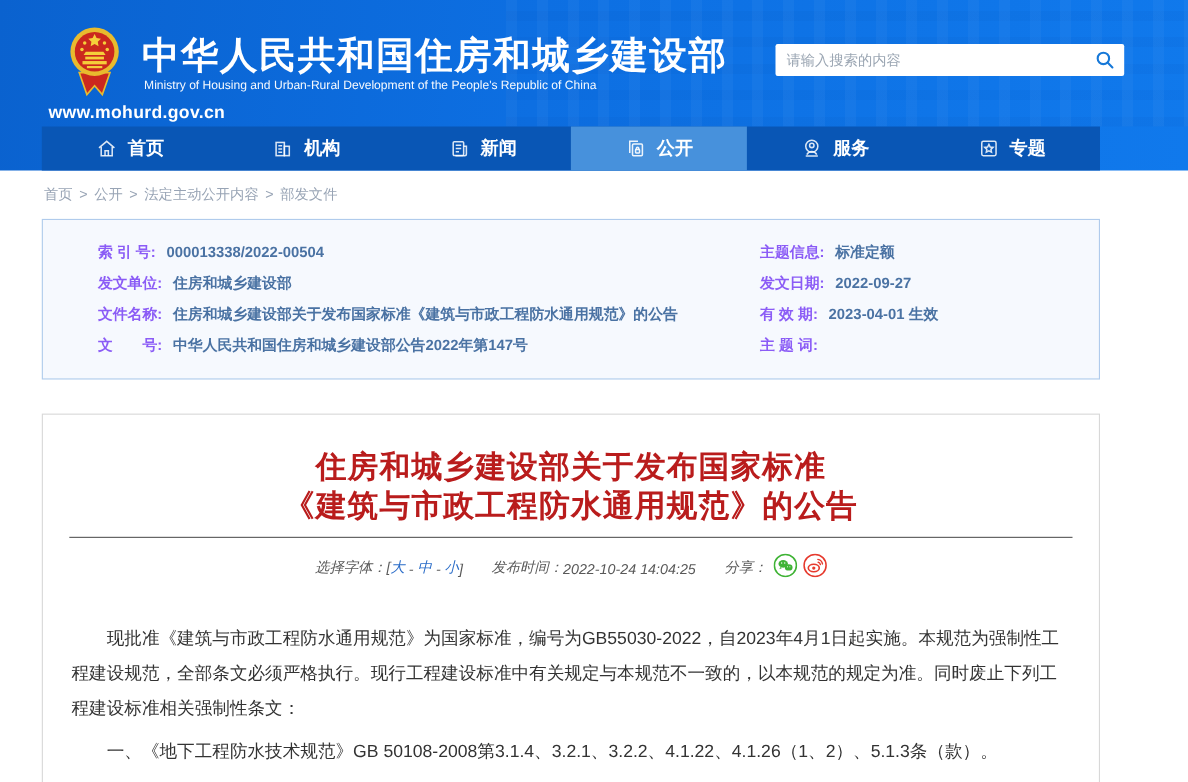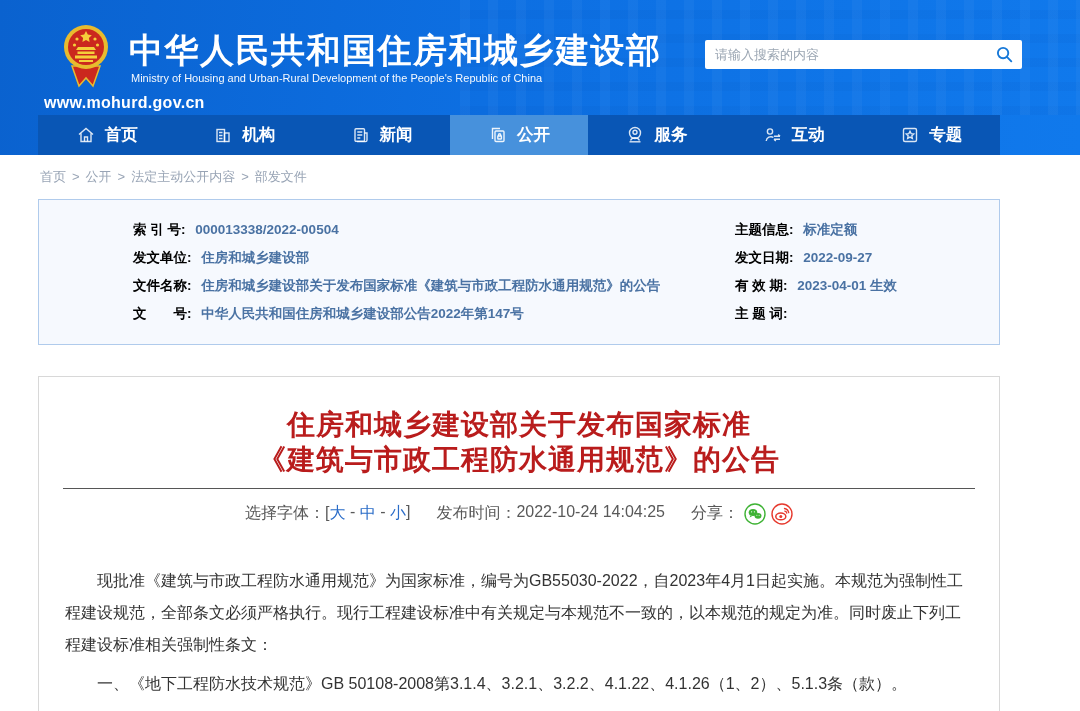--- a/index.html
+++ b/index.html
@@ -34,27 +34,27 @@
   
   .breadcrumb { margin:13px 0 0 40px; font-size:13px; color:#98a4b5; }
   .crumb { cursor:pointer; }
   .sep { margin:0 6px; }
   
   .doc-info { margin:13px 0 0 38px; width:962px; background:#f6f9fe; border:1px solid #b0cbec; display:flex; padding:16px 0; }
   .doc-col { display:flex; flex-direction:column; }
   .doc-col.left  { width:652px; padding-left:50px; }
   .doc-col.right { flex:1; }
   .doc-row { height:28px; line-height:28px; font-size:13.5px; white-space:nowrap; }
-  .doc-label { color:#000000; font-weight:bold;margin-left:44px; }
+  .doc-label { color:#8b5cf6; font-weight:bold; }
   .doc-value { color:#4a72a3; margin-left:6px;font-weight:bold; }
   
   .article-box { margin:31px 0 0 38px; width:962px; height:700px; border:1px solid #d8d8d8; background:#fff; padding:30px 24px 0; }
   .article-title { text-align:center; font-size:28px; font-weight:bold; color:#b91c1c; line-height:35px; letter-spacing:1px; }
   .article-divider { border:none; border-top:1px solid #565656; margin:11px 0 0; }
-  .article-meta { margin-top:14px; display:flex; justify-content:center; align-items:flex-start; font-size:16px; color:#595959; }
+  .article-meta { margin-top:14px; display:flex; justify-content:center; align-items:flex-end; font-size:13px; color:#595959;font-style:italic; }
   .meta-gap { width:26px; }
   .font-link { color:#2a6cc8; cursor:pointer; }
   .pre { white-space:pre; }
   .share-icon { display:inline-flex; margin-left:5px; cursor:pointer; }
   .article-body { margin-top:40px; padding:0 2px; }
   .article-body p { margin:0 0 7px; font-size:16px; color:#333; line-height:32px; text-indent:2em; }
 </style>
 </head>
 <body>
 
@@ -137,30 +137,20 @@
     <div class="nav-item">
       <span class="nav-icon">
         <svg width="20" height="20" viewBox="0 0 20 20" fill="none" stroke="rgba(255,255,255,.85)" stroke-width="1.4">
           <circle cx="10" cy="8" r="5.5"></circle>
             <circle cx="10" cy="7.2" r="2"></circle>
           <path d="M5.5 15.5 a5 5 0 0 1 9 0"></path>
             <path d="M4.5 16.8 h11"></path>
         </svg>
         </span>
       <span>服务</span>
-    </div>
-    <div class="nav-item">
-      <span class="nav-icon">
-        <svg width="20" height="20" viewBox="0 0 20 20" fill="none" stroke="rgba(255,255,255,.85)" stroke-width="1.4">
-          <circle cx="7" cy="6.5" r="2.6"></circle>
-            <path d="M3.2 16 a4.8 4.8 0 0 1 7.2 -3.6"></path>
-          <path d="M11 11.3 h6 M17 11.3 l-1.8 -1.8 M17 14.3 h-6 M11 14.3 l1.8 1.8"></path>
-        </svg>
-        </span>
-      <span>互动</span>
     </div>
     <div class="nav-item">
       <span class="nav-icon">
         <svg width="20" height="20" viewBox="0 0 20 20" fill="none" stroke="rgba(255,255,255,.85)" stroke-width="1.4">
           <rect x="3.5" y="3.5" width="13" height="13" rx="1.5"></rect>
           <path d="M10 6.3 l1.15 2.35 2.6 .35 -1.9 1.8 .5 2.55 -2.35 -1.25 -2.35 1.25 .5 -2.55 -1.9 -1.8 2.6 -.35 z"></path>
         </svg>
         </span>
       <span>专题</span>
     </div>

